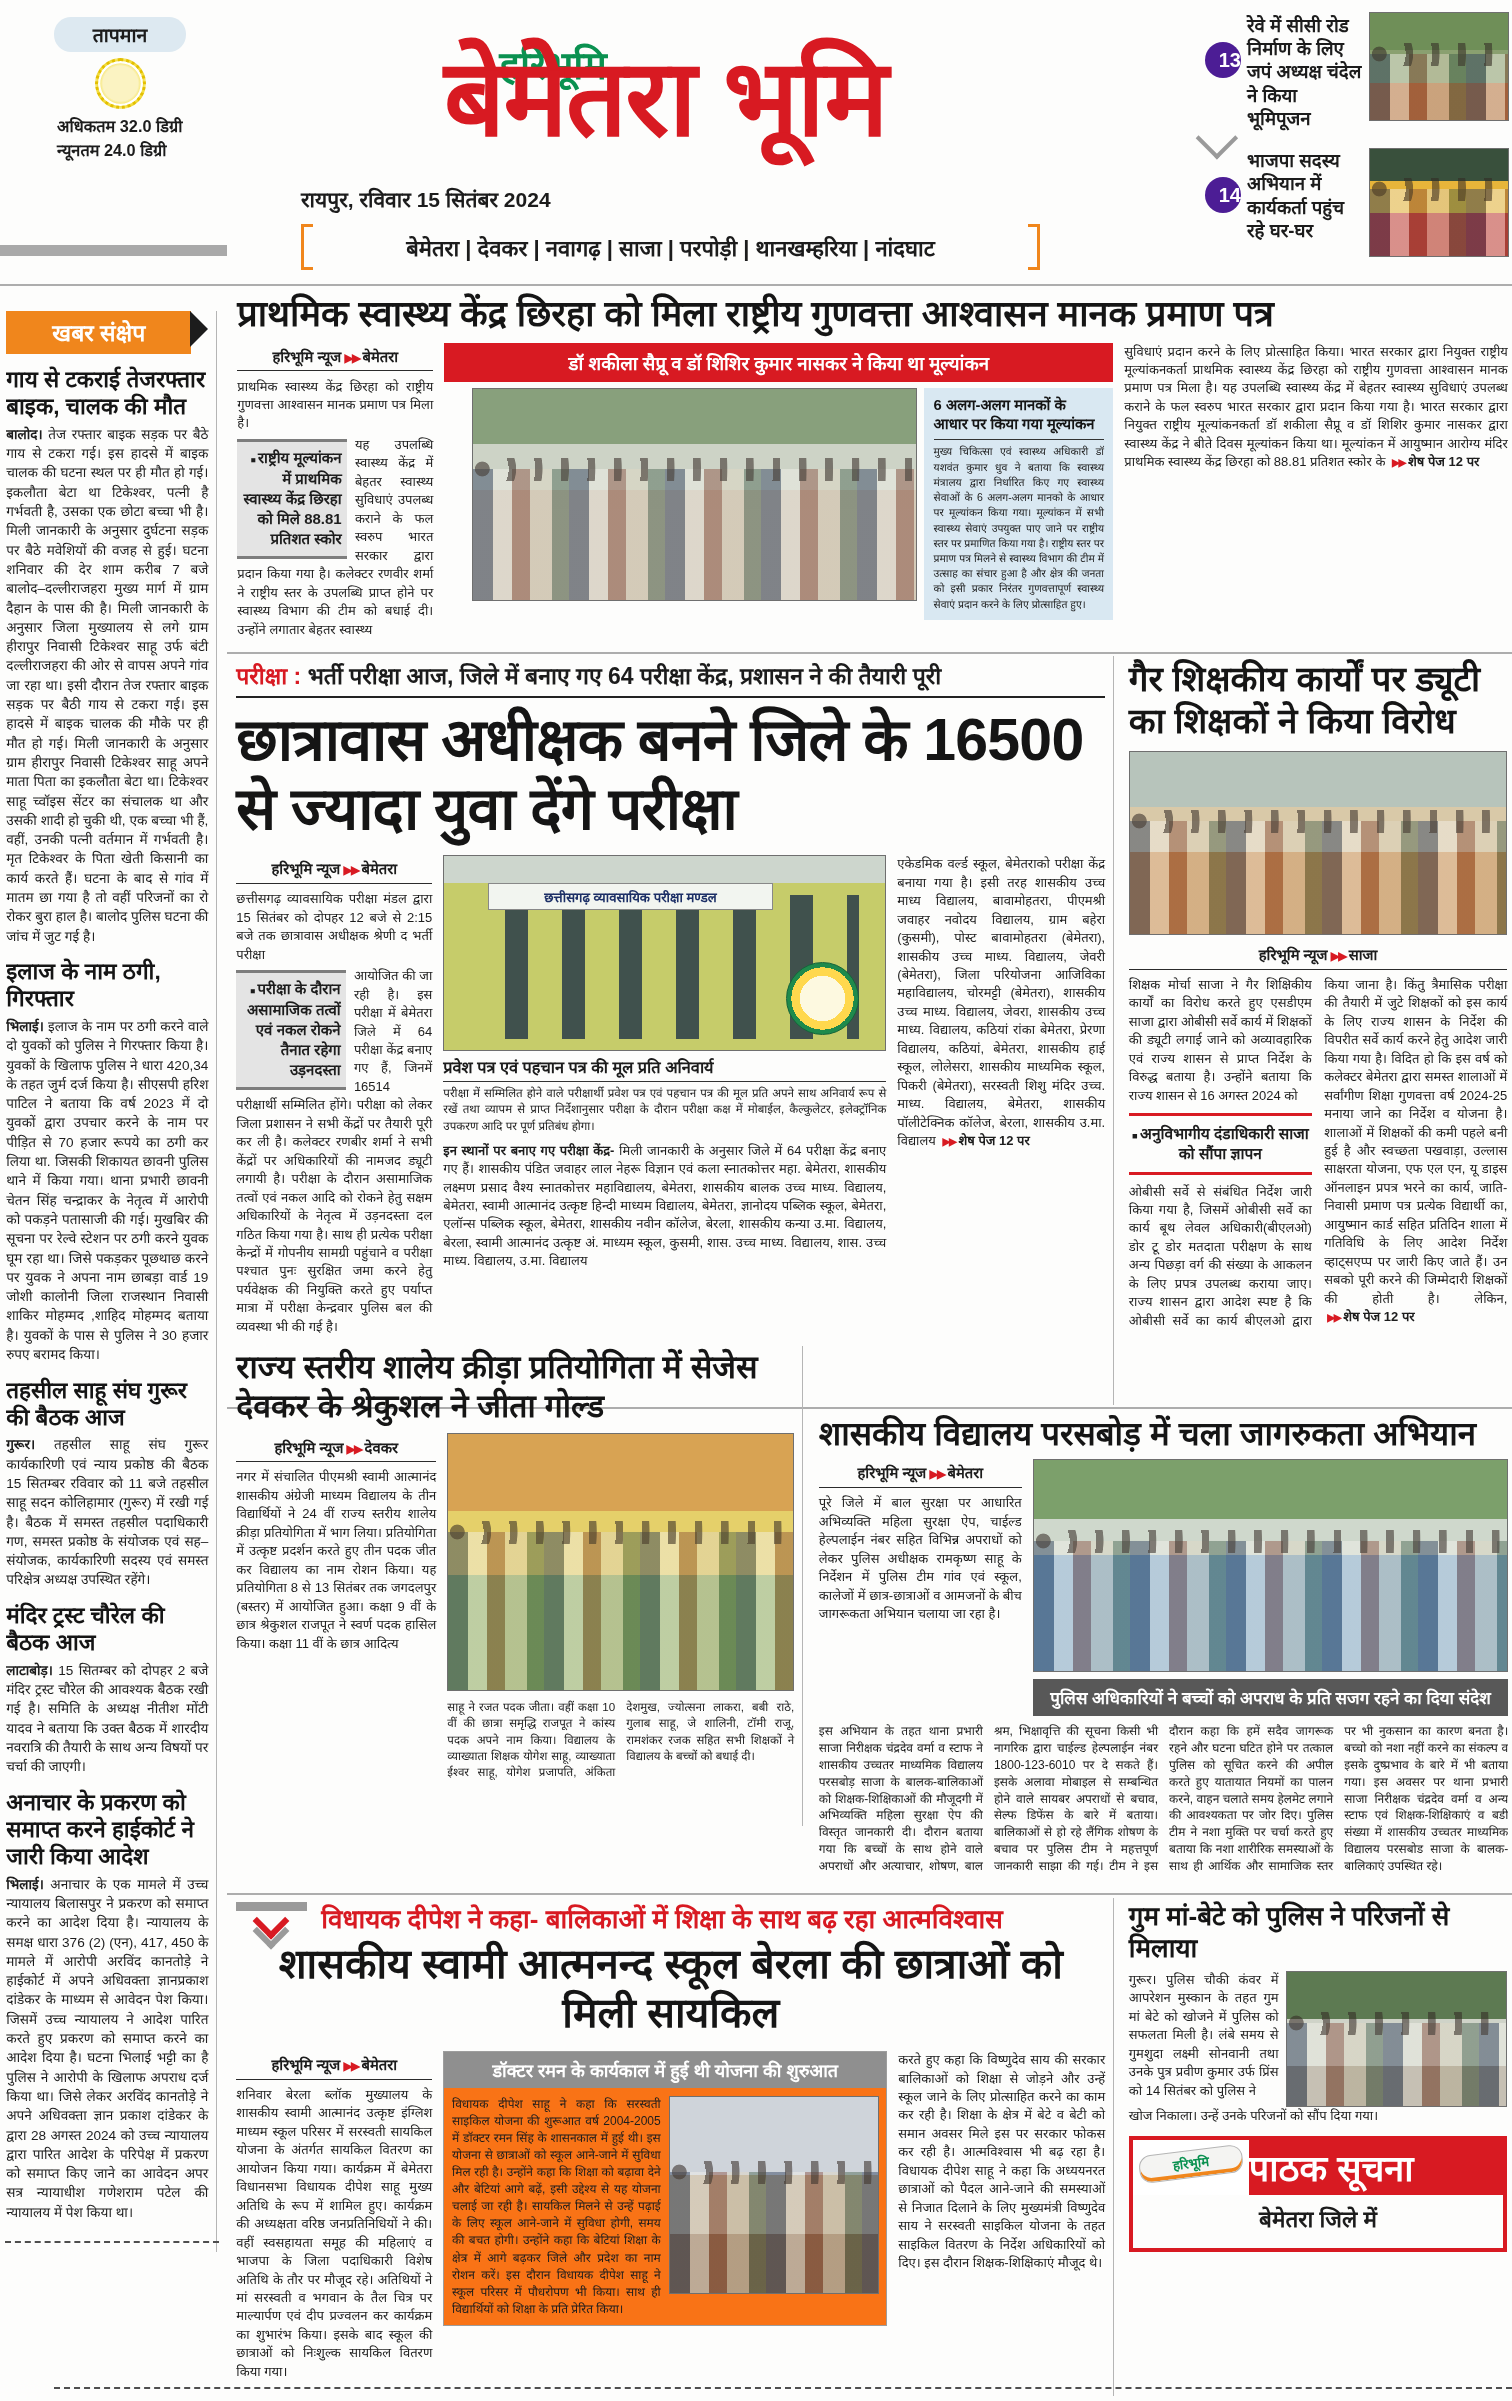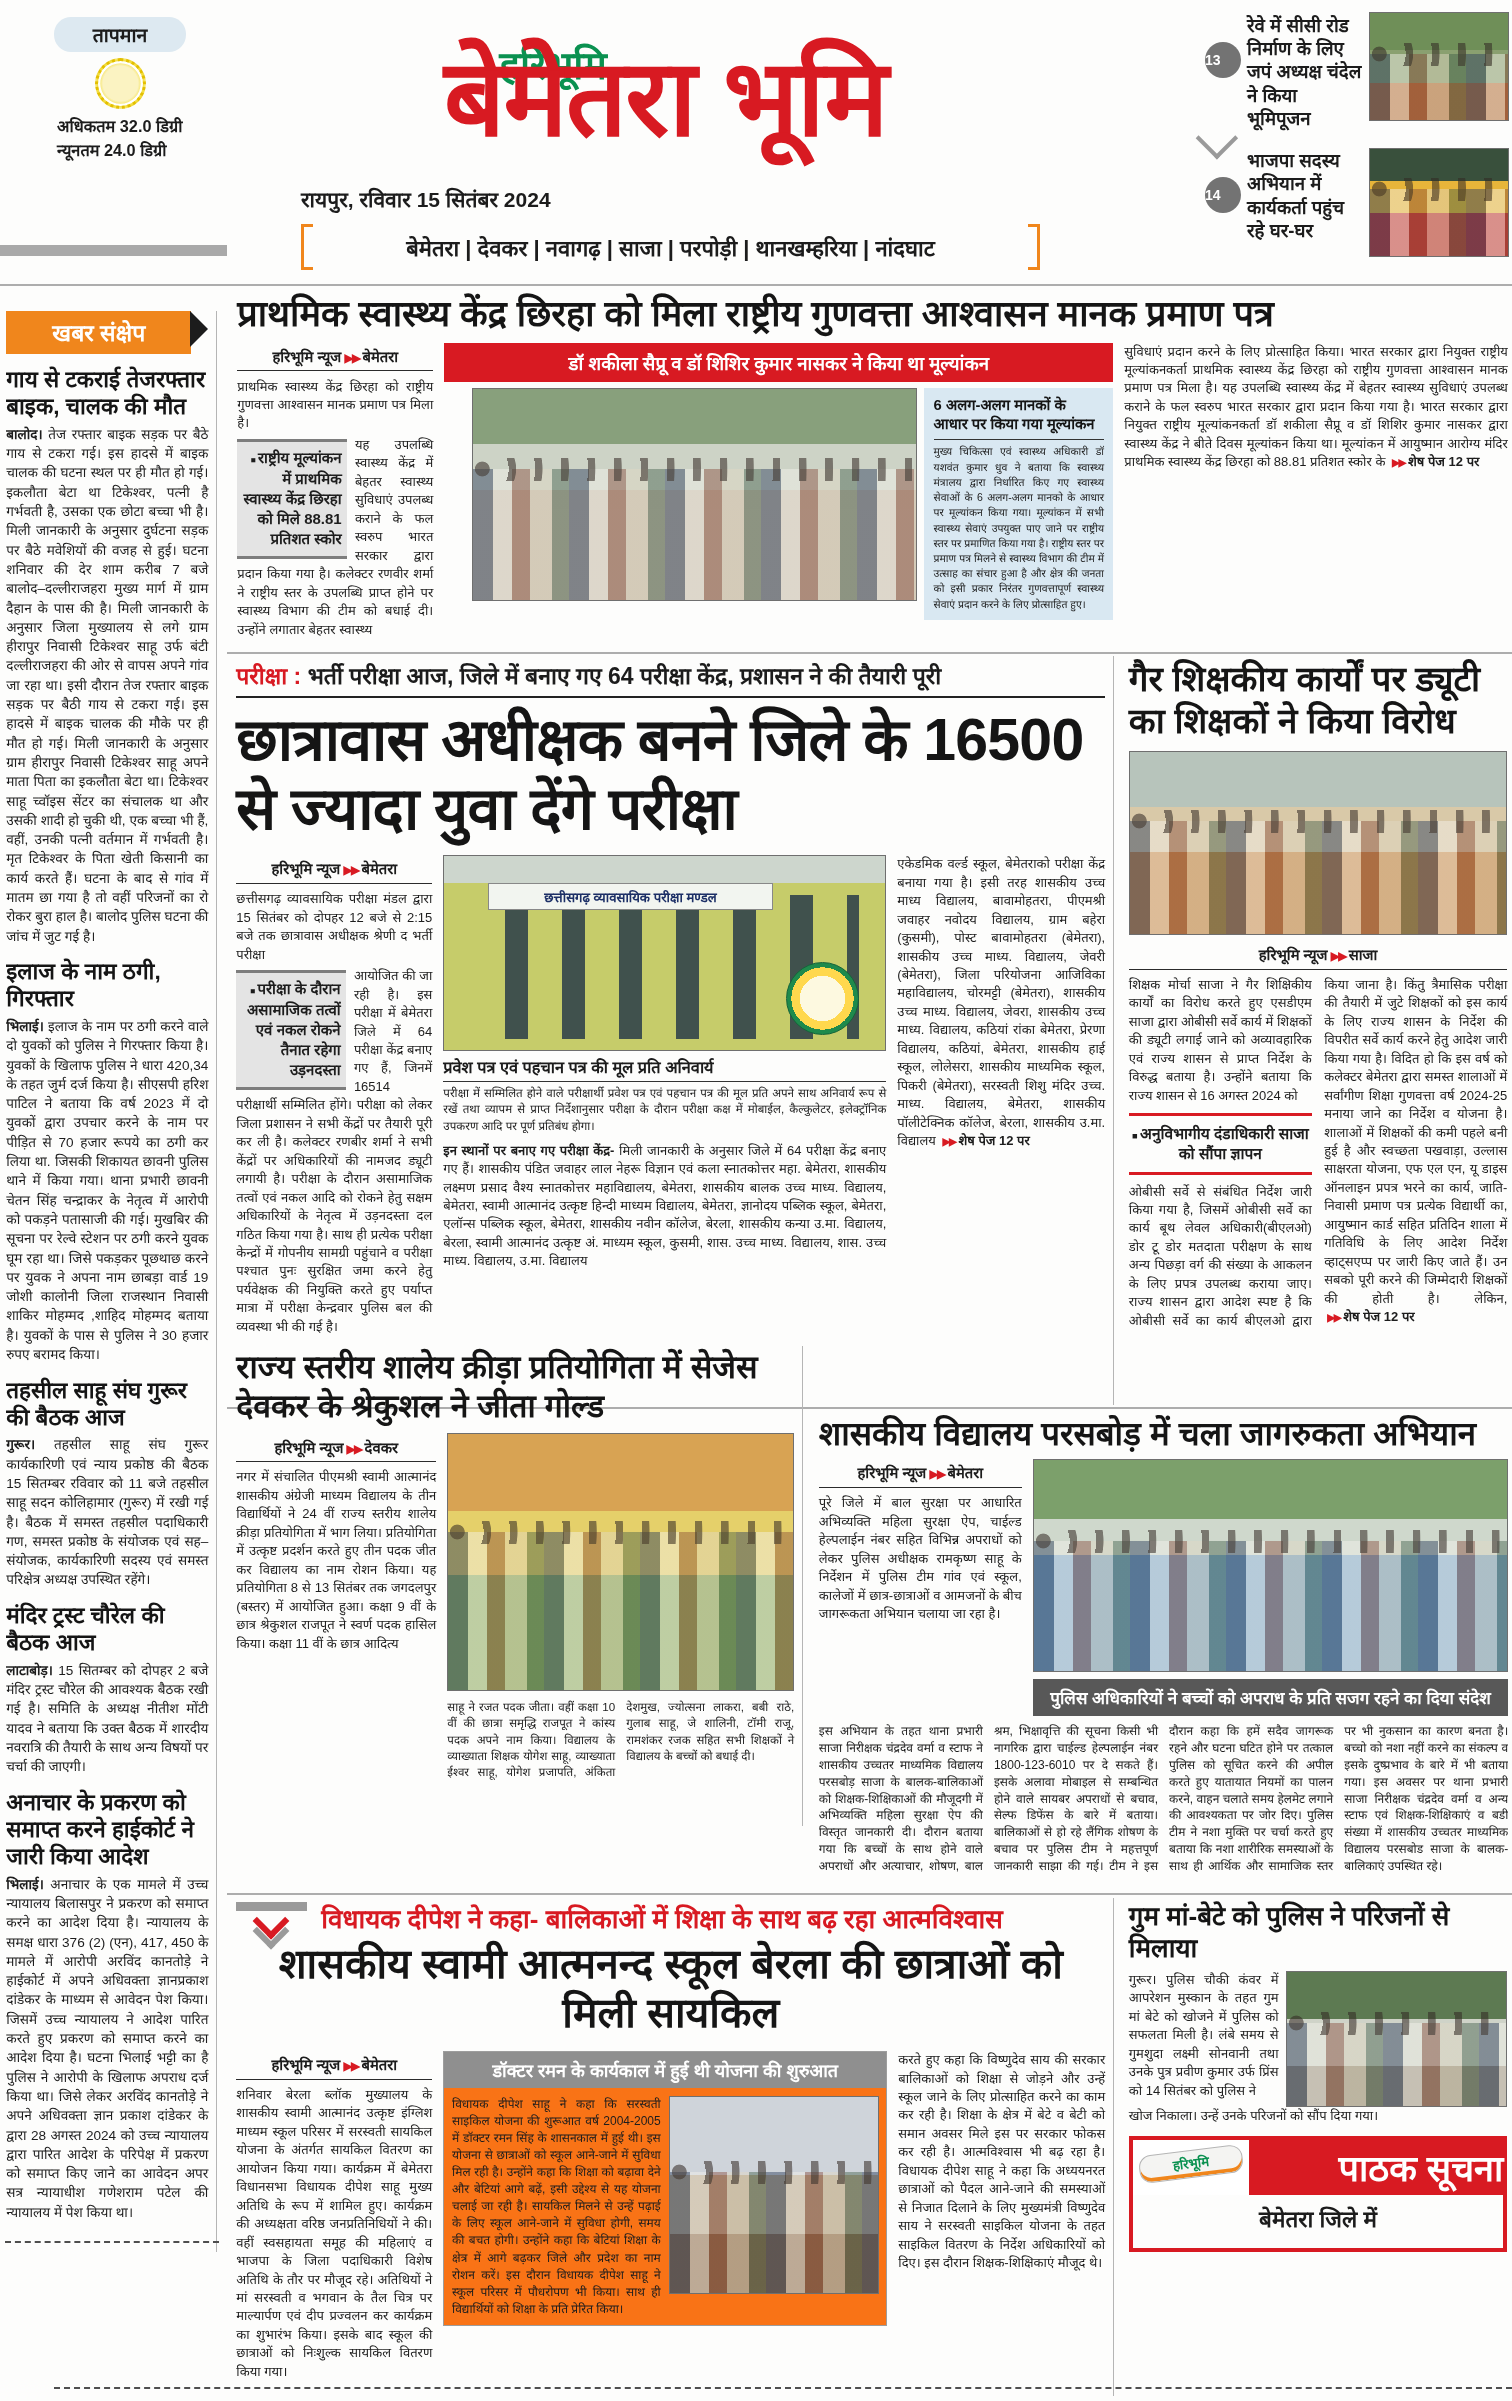--- a/index.html
+++ b/index.html
@@ -36,21 +36,21 @@
   .masthead{position:absolute;left:293px;top:40px;width:745px;text-align:center;
             font-weight:700;font-size:107px;line-height:1.1;color:#d81a22;letter-spacing:-1.6px;}
   .dateline{position:absolute;left:301px;top:185px;font-weight:700;font-size:21px;}
   .places{position:absolute;left:301px;top:224px;width:739px;padding:7.8px 18.6px;box-sizing:border-box;
           text-align:center;font-weight:800;font-size:22px;}
   .places .br{position:absolute;top:0;width:12.4px;height:100%;box-sizing:border-box;border:3.1px solid #f0861c;}
   .br.l{left:0;border-right:none;} .br.r{right:0;border-left:none;}
   .graybar{position:absolute;left:0;top:245px;width:227px;height:11px;background:#a9a9a9;}
   .brief{position:absolute;left:1205px;width:304px;height:118px;}
   .brief .num{position:absolute;left:0;top:34px;width:36px;height:36px;border-radius:50%;
-              background:#737373;color:#fff;font-size:14px;font-weight:700;text-align:left;line-height:36px;}
+              background:#4c1d95;color:#fff;font-size:20px;font-weight:700;text-align:right;line-height:36px;}
   .brief .txt{position:absolute;left:42px;top:6.2px;width:118px;font-weight:700;font-size:18.6px;line-height:1.25;}
   .brief .photo{position:absolute;right:0;top:4.7px;width:138px;height:107px;}
   .ph-brief1{background:linear-gradient(180deg,#6f8f58 0 35%,#8aa070 35% 65%,#b7743f 65% 100%);}
   .ph-brief2{background:linear-gradient(180deg,#39503c 0 30%,#e7b53a 30% 60%,#c23a36 60% 100%);}
   .divarrow{position:absolute;left:1202px;top:123px;width:26.4px;height:26.4px;border-left:4.7px solid #9a9a9a;
             border-bottom:4.7px solid #9a9a9a;transform:rotate(-45deg);}
   
   .sidebar{position:absolute;left:6.2px;top:293px;width:211px;height:1941px;overflow:hidden;
            border-right:0.8px solid #b5b5b5;padding-right:7.8px;box-sizing:border-box;margin-top:18px;}
   .sb-title{background:#f0861c;color:#fff;font-weight:800;font-size:23px;text-align:center;
@@ -129,21 +129,21 @@
   #southeast{left:1121px;top:1898px;width:391px;height:498px;padding:1.6px 4.7px 0 7.8px;}
   #missing h2{font-size:26px;line-height:1.25;margin-bottom:6.2px;}
   .ph-missing{width:219px;height:134px;flex:none;background:linear-gradient(180deg,#5d7a52 0 35%,#cfd3c8 35% 70%,#9d9582 70% 100%);}
   .notice{border:4.7px solid #d81a22;margin-top:11px;}
   .notice .head{display:flex;align-items:stretch;}
   .notice .roll{flex:0 0 116px;position:relative;background:#fff;}
   .notice .roll .tube{position:absolute;left:6.2px;top:9.3px;width:102px;height:26.4px;background:#f4f4f2;
         border:0.8px solid #b5b5b5;border-radius:12.4px;transform:rotate(-7deg);
         text-align:center;font-weight:800;color:#0a9150;font-size:13.2px;line-height:26.4px;
         box-shadow:0 -3.9px 0 0 #f0861c inset;}
-  .notice .ttl{flex:1;background:#d81a22;color:#fff;font-weight:800;font-size:36px;text-align:right;padding:3.1px 0;}
+  .notice .ttl{flex:1;background:#d81a22;color:#fff;font-weight:800;font-size:36px;text-align:left;padding:3.1px 0;}
   .notice .bodyc{text-align:center;font-weight:800;padding:7.8px 7.8px 9.3px;}
   .notice .l1{font-size:22.5px;margin-bottom:4.7px;}
   .notice .flow{font-size:22.5px;line-height:1.5;}
   .notice .gbrand{color:#0a9150;font-size:34px;letter-spacing:0.8px;margin-right:7.8px;}
 </style>
 </head>
 <body>
 
 <div class="page">
 

